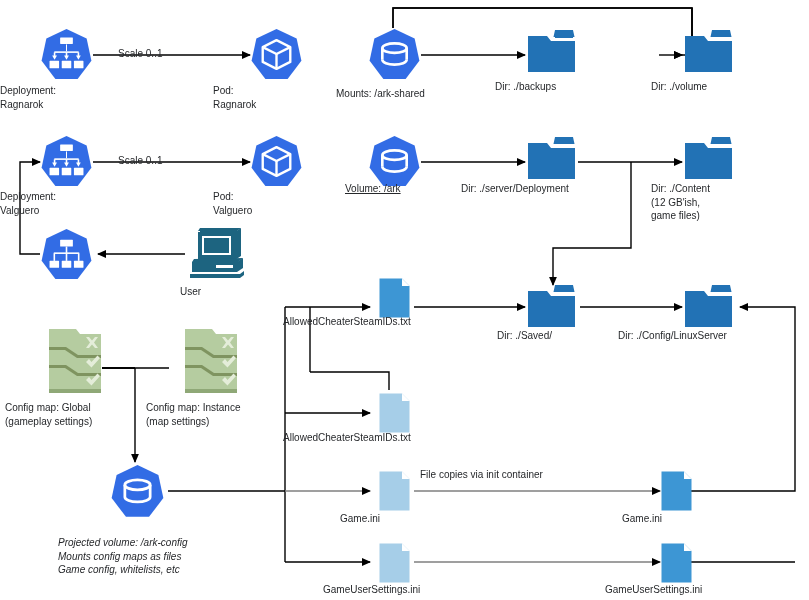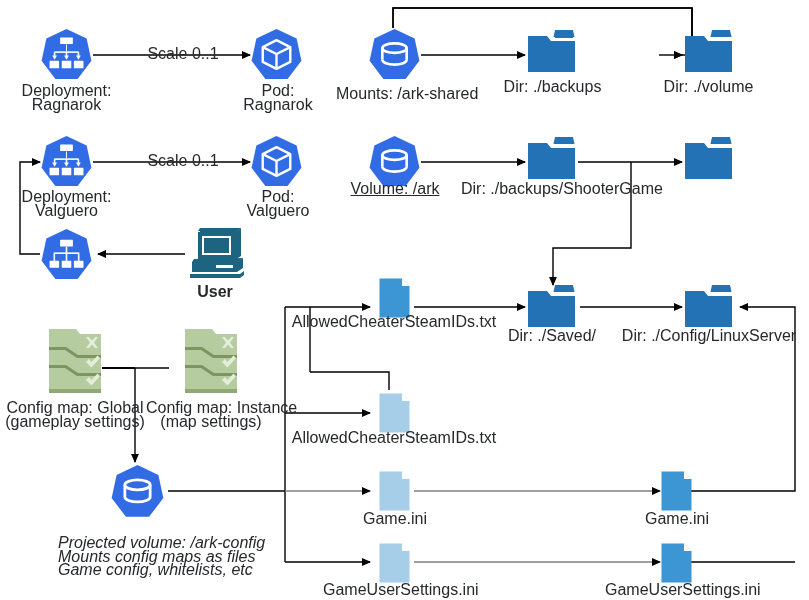--- a/index.html
+++ b/index.html
@@ -1,21 +1,21 @@
 <!DOCTYPE html>
 <html><head>
 <meta charset="utf-8">
 <style>
   html,body{margin:0;padding:0;background:#ffffff;}
   body{width:809px;height:600px;overflow:hidden;
        font-family:"Liberation Sans", sans-serif;color:#26282b;}
   #stage{position:relative;width:809px;height:600px;background:#fff;}
   #edges{position:absolute;left:0;top:0;width:809px;height:600px;}
   .node{position:absolute;}
-  .lbl{position:absolute;text-align:center;font-size:16px;line-height:13.5px;
+  .lbl{position:absolute;font-size:10px;line-height:13.5px;
        color:#26282b;white-space:pre;}
   .ico{position:absolute;}
   .ico svg{display:block;}
 </style>
 </head>
 <body>
 
 <div id="stage">
 
   <svg id="edges" viewBox="0 0 809 600">
@@ -220,30 +220,33 @@
   <div class="lbl" style="left:345px;top:182px;width:100px;text-decoration:underline;">Volume: /ark</div>
 
   <div class="node" style="left:525px;top:135px;">
     <span class="ico">
       <svg width="53" height="48" viewBox="0 0 106 96">
         <path d="M60 4 L96 4 L99 18 L57 18 Z" fill="#2272b5"></path>
         <path d="M6 16 L44 16 L52 26 L100 26 L100 88 L6 88 Z" fill="#2272b5"></path>
       </svg>
     </span>
   </div>
-  <div class="lbl" style="left:461px;top:182px;width:180px;">Dir: ./backups/ShooterGame</div>
+  <div class="lbl" style="left:461px;top:182px;width:180px;">Dir: ./server/Deployment</div>
 
   <div class="node" style="left:682px;top:135px;">
     <span class="ico">
       <svg width="53" height="48" viewBox="0 0 106 96">
         <path d="M60 4 L96 4 L99 18 L57 18 Z" fill="#2272b5"></path>
         <path d="M6 16 L44 16 L52 26 L100 26 L100 88 L6 88 Z" fill="#2272b5"></path>
       </svg>
     </span>
   </div>
+  <div class="lbl" style="left:651px;top:182px;width:118px;">Dir: ./Content
+(12 GB'ish,
+game files)</div>
 
   <div class="node" style="left:40px;top:228px;">
     <span class="ico">
       <svg width="53" height="53" viewBox="0 0 100 100">
         <path d="M50 2 L88 20 L97 62 L71 96 L29 96 L3 62 L12 20 Z" fill="#326ce5"></path>
         <g fill="#fff">
           <rect x="38" y="22" width="24" height="13" rx="1"></rect>
           <rect x="18" y="62" width="18" height="13" rx="1"></rect>
           <rect x="41" y="62" width="18" height="13" rx="1"></rect>
           <rect x="64" y="62" width="18" height="13" rx="1"></rect>
@@ -272,21 +275,21 @@
           <path d="M14 72 L104 72 L104 92 L14 92 Z"></path>
           <path d="M104 72 L116 64 L116 84 L104 92 Z"></path>
           <path d="M18 66 L116 64 L106 72 L14 72 Z"></path>
           <path d="M10 96 L110 96 L110 104 L10 104 Z"></path>
           <path d="M110 96 L118 90 L118 98 L110 104 Z"></path>
         </g>
         <rect x="62" y="78" width="34" height="6" fill="#ffffff"></rect>
       </svg>
     </span>
   </div>
-  <div class="lbl" style="left:180px;top:285px;width:70px;font-weight:bold;">User</div>
+  <div class="lbl" style="left:180px;top:285px;width:70px;">User</div>
 
   <div class="node" style="left:47px;top:327px;">
     <span class="ico">
       <svg width="56" height="70" viewBox="0 0 112 140">
         <path d="M4 4 L58 4 L66 14 L108 14 L108 132 L4 132 Z" fill="#b5cca0"></path>
         <path d="M4 124 L108 124 L108 132 L4 132 Z" fill="#8fa877"></path>
         <path d="M4 40 L38 40 L62 56 L108 56 L108 62 L60 62 L36 46 L4 46 Z" fill="#7f9460"></path>
         <path d="M4 76 L38 76 L62 92 L108 92 L108 98 L60 98 L36 82 L4 82 Z" fill="#7f9460"></path>
         <g fill="#e4edd9">
           <path d="M78 20 L84 20 L90 27 L96 20 L102 20 L94 31 L102 42 L96 42 L90 35 L84 42 L78 42 L86 31 Z"></path>
@@ -367,20 +370,21 @@
   <div class="node" style="left:378px;top:392px;">
     <span class="ico">
       <svg width="33" height="42" viewBox="0 0 66 84">
         <path d="M3 3 L48 3 L63 18 L63 81 L3 81 Z" fill="#a6cee8"></path>
         <path d="M48 3 L63 18 L48 18 Z" fill="#ffffff"></path>
       </svg>
     </span>
   </div>
   <div class="lbl" style="left:283px;top:431px;width:222px;">AllowedCheaterSteamIDs.txt</div>
 
+  <div class="lbl" style="left:420px;top:468px;width:240px;">File copies via init container</div>
 
   <div class="node" style="left:378px;top:470px;">
     <span class="ico">
       <svg width="33" height="42" viewBox="0 0 66 84">
         <path d="M3 3 L48 3 L63 18 L63 81 L3 81 Z" fill="#a6cee8"></path>
         <path d="M48 3 L63 18 L48 18 Z" fill="#ffffff"></path>
       </svg>
     </span>
   </div>
   <div class="lbl" style="left:340px;top:512px;width:110px;">Game.ini</div>

